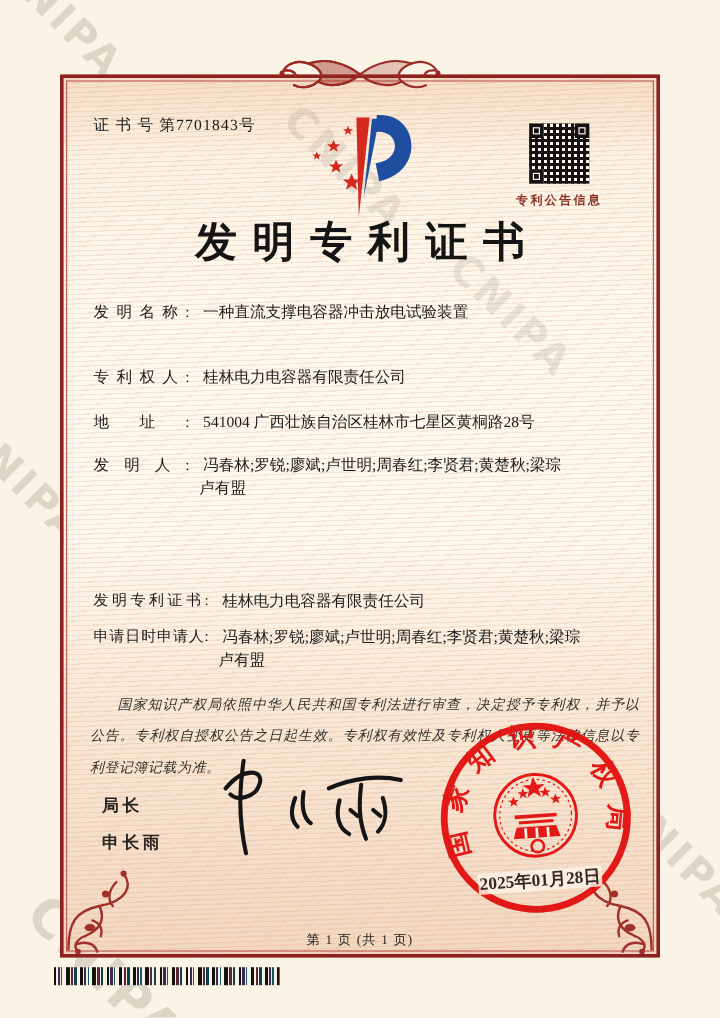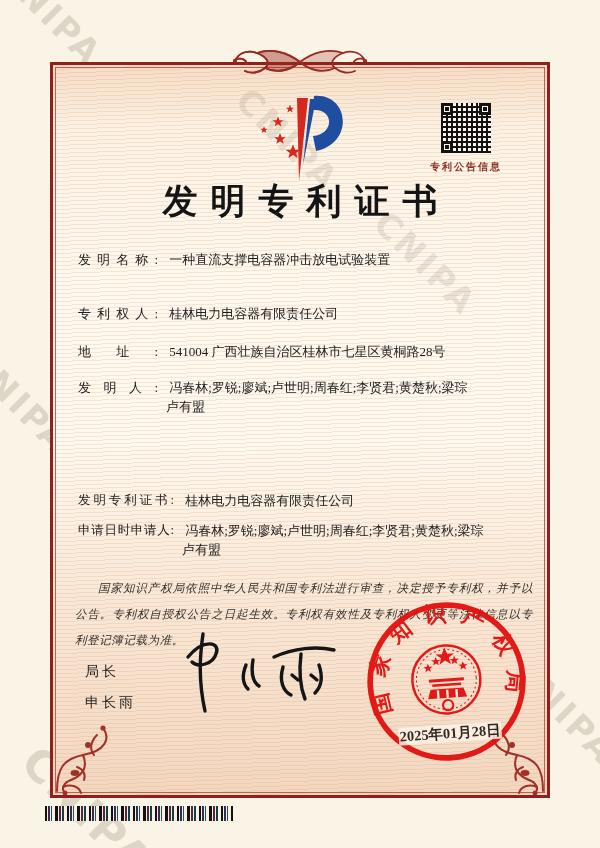--- a/index.html
+++ b/index.html
@@ -60,21 +60,21 @@
   .pair2{position:absolute;left:295px;top:0;white-space:nowrap;}
   .lbl2{display:inline-block;width:78px;text-align:justify;text-align-last:justify;font-weight:500;vertical-align:top;}
   .val2c{margin-left:7px;}
   
   .statement{
     position:absolute;left:22px;top:510px;width:458px;z-index:2;
     font-size:11.5px;line-height:26px;letter-spacing:.6px;font-style:italic;
     color:#33302b;text-align:justify;text-indent:2em;
   }
   
-  .director{position:absolute;left:32px;top:598px;z-index:2;font-family:"Liberation Sans","DejaVu Sans",sans-serif;font-weight:400;font-size:14px;letter-spacing:3px;color:#262320;}
+  .director{position:absolute;left:32px;top:598px;z-index:2;font-family:"Liberation Sans","DejaVu Sans",sans-serif;font-weight:700;font-size:14px;letter-spacing:3px;color:#262320;}
   .director div{margin-bottom:13px;}
   .signature{position:absolute;left:105px;top:560px;width:200px;height:100px;z-index:2;}
   .seal{position:absolute;left:311px;top:534px;width:165px;height:165px;z-index:3;transform:rotate(-4deg);opacity:.95;}
   .page-no{position:absolute;left:0;top:711px;width:100%;text-align:center;font-size:11px;letter-spacing:1px;z-index:2;color:#2a2622;}
   
   .flourish-top{position:absolute;left:50%;top:45px;transform:translateX(-50%);z-index:2;}
   .corner{position:absolute;z-index:2;}
   .corner.bl{left:0;bottom:0;}
   .corner.br{right:0;bottom:0;transform:scaleX(-1);}
   
@@ -114,20 +114,21 @@
       <circle cx="30" cy="16" r="2" fill="#9b2a24" stroke="none"></circle>
     </g>
   </svg>
 
   <div class="frame">
     <div class="frame-inner"></div>
 
     <div class="wm-in" style="left:170px;top:55px;">CNIPA</div>
     <div class="wm-in" style="left:308px;top:178px;">CNIPA</div>
 
+    <div class="cert-no">证 书 号 第7701843号</div>
 
     <svg class="logo" viewBox="0 0 102 96">
       <defs>
         <path id="starp" d="M0,-10 L2.9,-3.1 L10,-3.1 L4.2,1.2 L6.2,8.1 L0,4 L-6.2,8.1 L-4.2,1.2 L-10,-3.1 L-2.9,-3.1 Z"></path>
       </defs>
       <path d="M62,5 C97,2 103,52 64,60 L61,45 C83,43 82,17 61,19 Z" fill="#1f4ea0"></path>
       <polygon points="58,8 64,8 51,74" fill="#1f4ea0"></polygon>
       <polygon points="45,7 56,7 47,90" fill="#d5281e"></polygon>
       <g fill="#d5281e">
         <use href="#starp" transform="translate(38,18) scale(0.42)"></use>
@@ -228,20 +229,21 @@
         <path d="M64,87 L96,87 L99,96 L61,96 Z" stroke="none"></path>
         <rect x="70" y="88" width="2.2" height="8" fill="#fbf3e7" stroke="none"></rect>
         <rect x="79" y="88" width="2.2" height="8" fill="#fbf3e7" stroke="none"></rect>
         <rect x="88" y="88" width="2.2" height="8" fill="#fbf3e7" stroke="none"></rect>
         <circle cx="80" cy="103" r="5" fill="none" stroke-width="2"></circle>
       </g>
       <rect x="30" y="122" width="100" height="17" fill="#fbf3e7" opacity="0.85"></rect>
       <text x="80" y="135" text-anchor="middle" font-size="14" font-weight="700" fill="#2a211c" font-family="Liberation Serif,serif">2025年01月28日</text>
     </svg>
 
+    <div class="page-no">第 1 页 (共 1 页)</div>
 
     <svg class="corner bl" width="72" height="72" viewBox="0 0 72 72">
       <g fill="none" stroke="#a03028" stroke-width="2" stroke-linecap="round">
         <path d="M4,68 C4,46 10,36 30,32 C52,28 58,16 50,5"></path>
         <path d="M30,32 C35,44 30,52 18,57"></path>
         <path d="M18,57 C10,60 8,66 12,70"></path>
         <path d="M10,64 C18,61 26,63 28,70"></path>
         <path d="M44,12 C38,18 36,26 41,32"></path>
         <path d="M24,44 C30,46 33,51 31,57"></path>
       </g>

